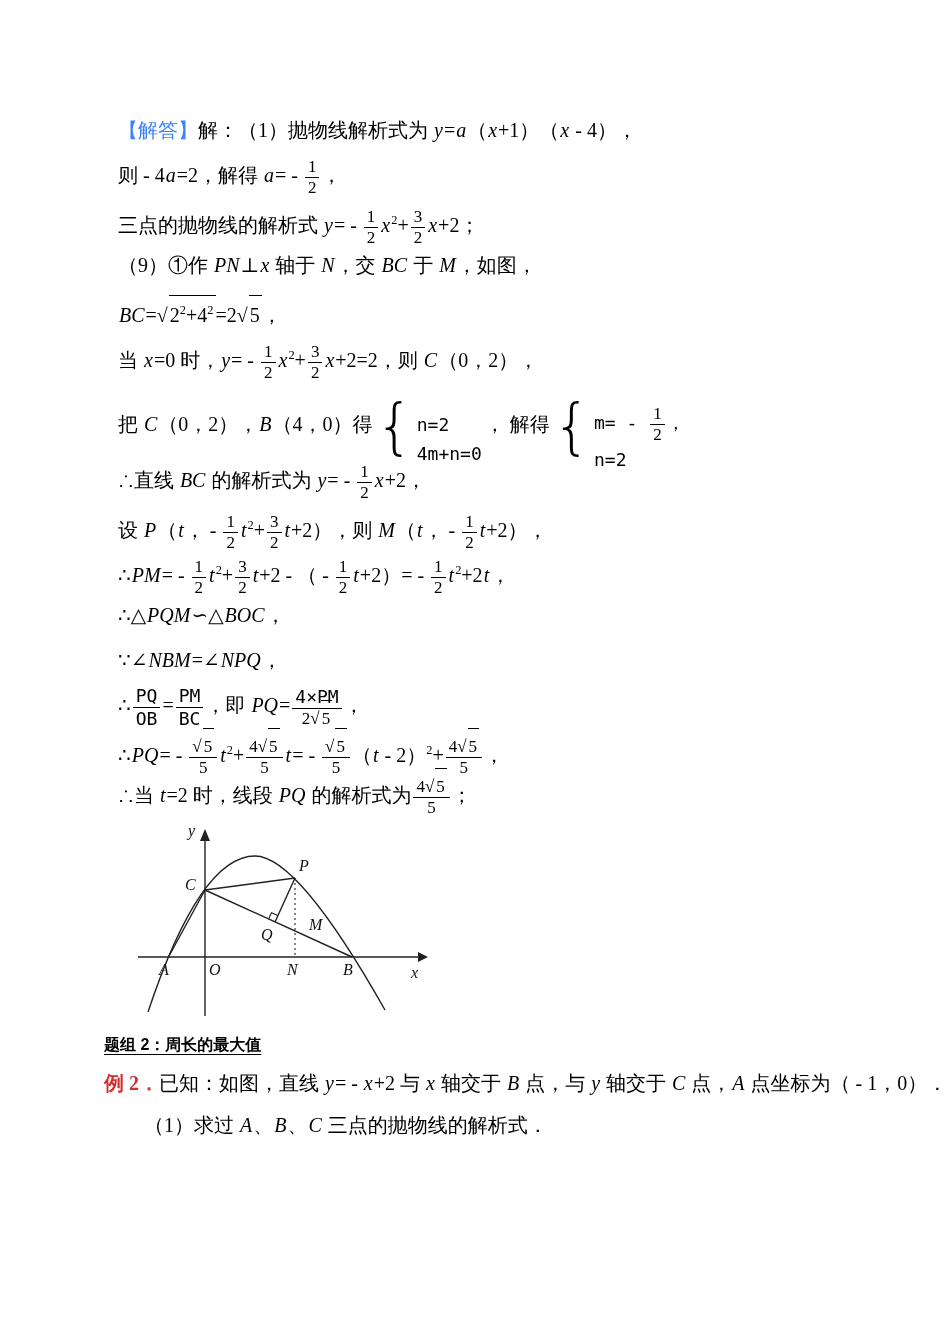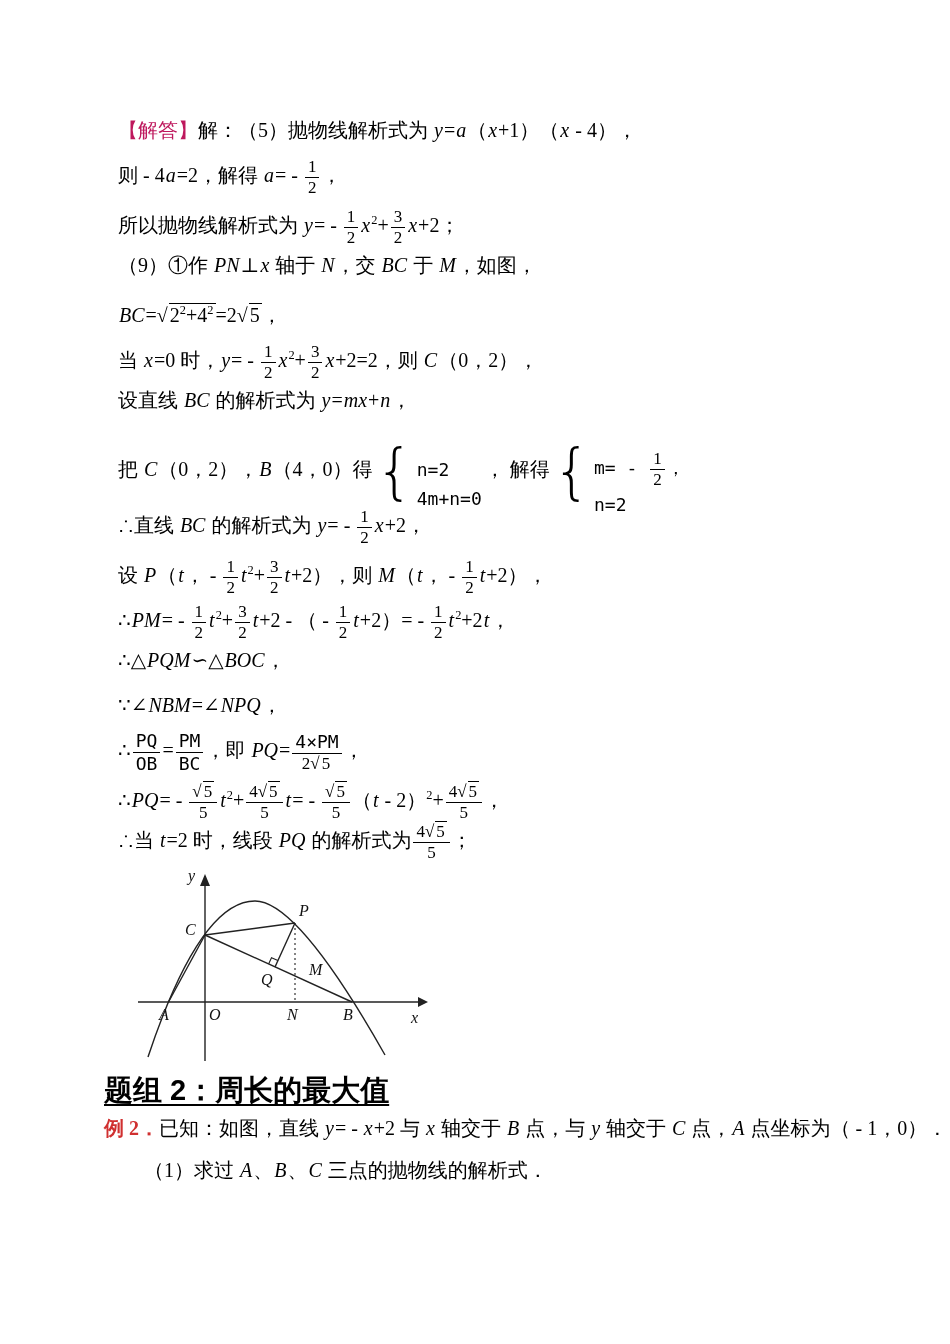--- a/index.html
+++ b/index.html
@@ -11,52 +11,51 @@
   .mline.tall{height:80px;line-height:80px;}
   .mline i{font-style:italic;padding:0 1px;}
   sup{font-size:0.62em;}
   
   .fr{display:inline-block;vertical-align:middle;text-align:center;margin:0 2px;}
   .fn,.fd{display:block;font-size:17px;line-height:1.18;padding:0 3px;}
   .fd{border-top:1.4px solid #000;}
   
   .sq{white-space:nowrap;}
   .rad{padding-right:1px;}
-  .bar{border-top:1.4px solid #000;padding:0 2px 0 1px;}
+  .bar{border-top:1.4px solid #000;padding:8px 2px 0 1px;}
   
   .cs{display:inline-block;vertical-align:middle;margin:0 3px;}
   .brace{display:inline-block;vertical-align:middle;font-size:60px;line-height:0.95;
          font-family:"DejaVu Sans",sans-serif;font-weight:300;margin-right:3px;}
   .rows{display:inline-block;vertical-align:middle;text-align:left;margin-top:26px;}
   .row{display:block;line-height:1.45;}
   .mo{font-family:"DejaVu Sans Mono",monospace;font-size:18px;}
   
   .figure{width:300px;height:200px;margin:2px 0 4px 26px;}
   .figure text{font-family:"Liberation Serif","DejaVu Serif",serif;font-style:italic;
                font-size:16px;fill:#111;}
   
   .h2{margin-top:8px;height:34px;line-height:34px;}
   .h2 span{font-family:"Liberation Sans","DejaVu Sans",sans-serif;font-weight:700;
-           font-size:29px;text-decoration:underline;text-underline-offset:4px;}
+           font-size:16px;text-decoration:underline;text-underline-offset:4px;}
   .mline.ex{height:42px;line-height:42px;}
   .mline.q1{height:42px;line-height:42px;margin-left:40px;}
 </style>
 </head>
 <body>
 
 <div class="page">
 
   <div class="solution">
-    <div class="mline"><span style="color: #be185d;">【解答】</span><span>解：（5）抛物线解析式为 </span><i>y</i><span>=</span><i>a</i><span>（</span><i>x</i><span>+1）（</span><i>x</i><span> - 4），</span></div>
+    <div class="mline"><span style="color: #3b82f6;">【解答】</span><span>解：（1）抛物线解析式为 </span><i>y</i><span>=</span><i>a</i><span>（</span><i>x</i><span>+1）（</span><i>x</i><span> - 4），</span></div>
     <div class="mline"><span>则 - 4</span><i>a</i><span>=2，解得 </span><i>a</i><span>= - </span><span class="fr"><span class="fn"><span>1</span></span><span class="fd"><span>2</span></span></span><span>，</span></div>
-    <div class="mline"><span>所以抛物线解析式为 </span><i>y</i><span>= - </span><span class="fr"><span class="fn"><span>1</span></span><span class="fd"><span>2</span></span></span><i>x</i><sup>2</sup><span>+</span><span class="fr"><span class="fn"><span>3</span></span><span class="fd"><span>2</span></span></span><i>x</i><span>+2；</span></div>
+    <div class="mline"><span>三点的抛物线的解析式 </span><i>y</i><span>= - </span><span class="fr"><span class="fn"><span>1</span></span><span class="fd"><span>2</span></span></span><i>x</i><sup>2</sup><span>+</span><span class="fr"><span class="fn"><span>3</span></span><span class="fd"><span>2</span></span></span><i>x</i><span>+2；</span></div>
     <div class="mline"><span>（9）①作 </span><i>PN</i><span>⊥</span><i>x</i><span> 轴于 </span><i>N</i><span>，交 </span><i>BC</i><span> 于 </span><i>M</i><span>，如图，</span></div>
     <div class="mline"><i>BC</i><span>=</span><span class="sq"><span class="rad">√</span><span class="bar"><span>2</span><sup>2</sup><span>+4</span><sup>2</sup></span></span><span>=2</span><span class="sq"><span class="rad">√</span><span class="bar"><span>5</span></span></span><span>，</span></div>
     <div class="mline"><span>当 </span><i>x</i><span>=0 时，</span><i>y</i><span>= - </span><span class="fr"><span class="fn"><span>1</span></span><span class="fd"><span>2</span></span></span><i>x</i><sup>2</sup><span>+</span><span class="fr"><span class="fn"><span>3</span></span><span class="fd"><span>2</span></span></span><i>x</i><span>+2=2，则 </span><i>C</i><span>（0，2），</span></div>
-    <div class="mline"><span>设直线 </span><i>BC</i><span> 的解析式为 </span><i>y</i><span>=</span><i>mx</i><span>+</span><i>n</i><span>，</span></div>
     <div class="mline tall"><span>把 </span><i>C</i><span>（0，2），</span><i>B</i><span>（4，0）得</span><span class="cs"><span class="brace">{</span><span class="rows"><span class="row"><span class="mo">n=2</span></span><span class="row"><span class="mo">4m+n=0</span></span></span></span><span>， 解得</span><span class="cs"><span class="brace">{</span><span class="rows"><span class="row"><span class="mo">m= - </span><span class="fr"><span class="fn"><span>1</span></span><span class="fd"><span>2</span></span></span><span class="mo">，</span></span><span class="row"><span class="mo">n=2</span></span></span></span></div>
     <div class="mline"><span>∴直线 </span><i>BC</i><span> 的解析式为 </span><i>y</i><span>= - </span><span class="fr"><span class="fn"><span>1</span></span><span class="fd"><span>2</span></span></span><i>x</i><span>+2，</span></div>
     <div class="mline"><span>设 </span><i>P</i><span>（</span><i>t</i><span>， - </span><span class="fr"><span class="fn"><span>1</span></span><span class="fd"><span>2</span></span></span><i>t</i><sup>2</sup><span>+</span><span class="fr"><span class="fn"><span>3</span></span><span class="fd"><span>2</span></span></span><i>t</i><span>+2），则 </span><i>M</i><span>（</span><i>t</i><span>， - </span><span class="fr"><span class="fn"><span>1</span></span><span class="fd"><span>2</span></span></span><i>t</i><span>+2），</span></div>
     <div class="mline"><span>∴</span><i>PM</i><span>= - </span><span class="fr"><span class="fn"><span>1</span></span><span class="fd"><span>2</span></span></span><i>t</i><sup>2</sup><span>+</span><span class="fr"><span class="fn"><span>3</span></span><span class="fd"><span>2</span></span></span><i>t</i><span>+2 - （ - </span><span class="fr"><span class="fn"><span>1</span></span><span class="fd"><span>2</span></span></span><i>t</i><span>+2）= - </span><span class="fr"><span class="fn"><span>1</span></span><span class="fd"><span>2</span></span></span><i>t</i><sup>2</sup><span>+2</span><i>t</i><span>，</span></div>
     <div class="mline"><span>∴△</span><i>PQM</i><span>∽△</span><i>BOC</i><span>，</span></div>
     <div class="mline"><span>∵∠</span><i>NBM</i><span>=∠</span><i>NPQ</i><span>，</span></div>
     <div class="mline"><span>∴</span><span class="fr"><span class="fn"><span class="mo">PQ</span></span><span class="fd"><span class="mo">OB</span></span></span><span>=</span><span class="fr"><span class="fn"><span class="mo">PM</span></span><span class="fd"><span class="mo">BC</span></span></span><span>，即 </span><i>PQ</i><span>=</span><span class="fr"><span class="fn"><span class="mo">4×PM</span></span><span class="fd"><span>2</span><span class="sq"><span class="rad">√</span><span class="bar"><span>5</span></span></span></span></span><span>，</span></div>
     <div class="mline"><span>∴</span><i>PQ</i><span>= - </span><span class="fr"><span class="fn"><span class="sq"><span class="rad">√</span><span class="bar"><span>5</span></span></span></span><span class="fd"><span>5</span></span></span><i>t</i><sup>2</sup><span>+</span><span class="fr"><span class="fn"><span>4</span><span class="sq"><span class="rad">√</span><span class="bar"><span>5</span></span></span></span><span class="fd"><span>5</span></span></span><i>t</i><span>= - </span><span class="fr"><span class="fn"><span class="sq"><span class="rad">√</span><span class="bar"><span>5</span></span></span></span><span class="fd"><span>5</span></span></span><span>（</span><i>t</i><span> - 2）</span><sup>2</sup><span>+</span><span class="fr"><span class="fn"><span>4</span><span class="sq"><span class="rad">√</span><span class="bar"><span>5</span></span></span></span><span class="fd"><span>5</span></span></span><span>，</span></div>
     <div class="mline"><span>∴当 </span><i>t</i><span>=2 时，线段 </span><i>PQ</i><span> 的解析式为</span><span class="fr"><span class="fn"><span>4</span><span class="sq"><span class="rad">√</span><span class="bar"><span>5</span></span></span></span><span class="fd"><span>5</span></span></span><span>；</span></div>
   </div>

